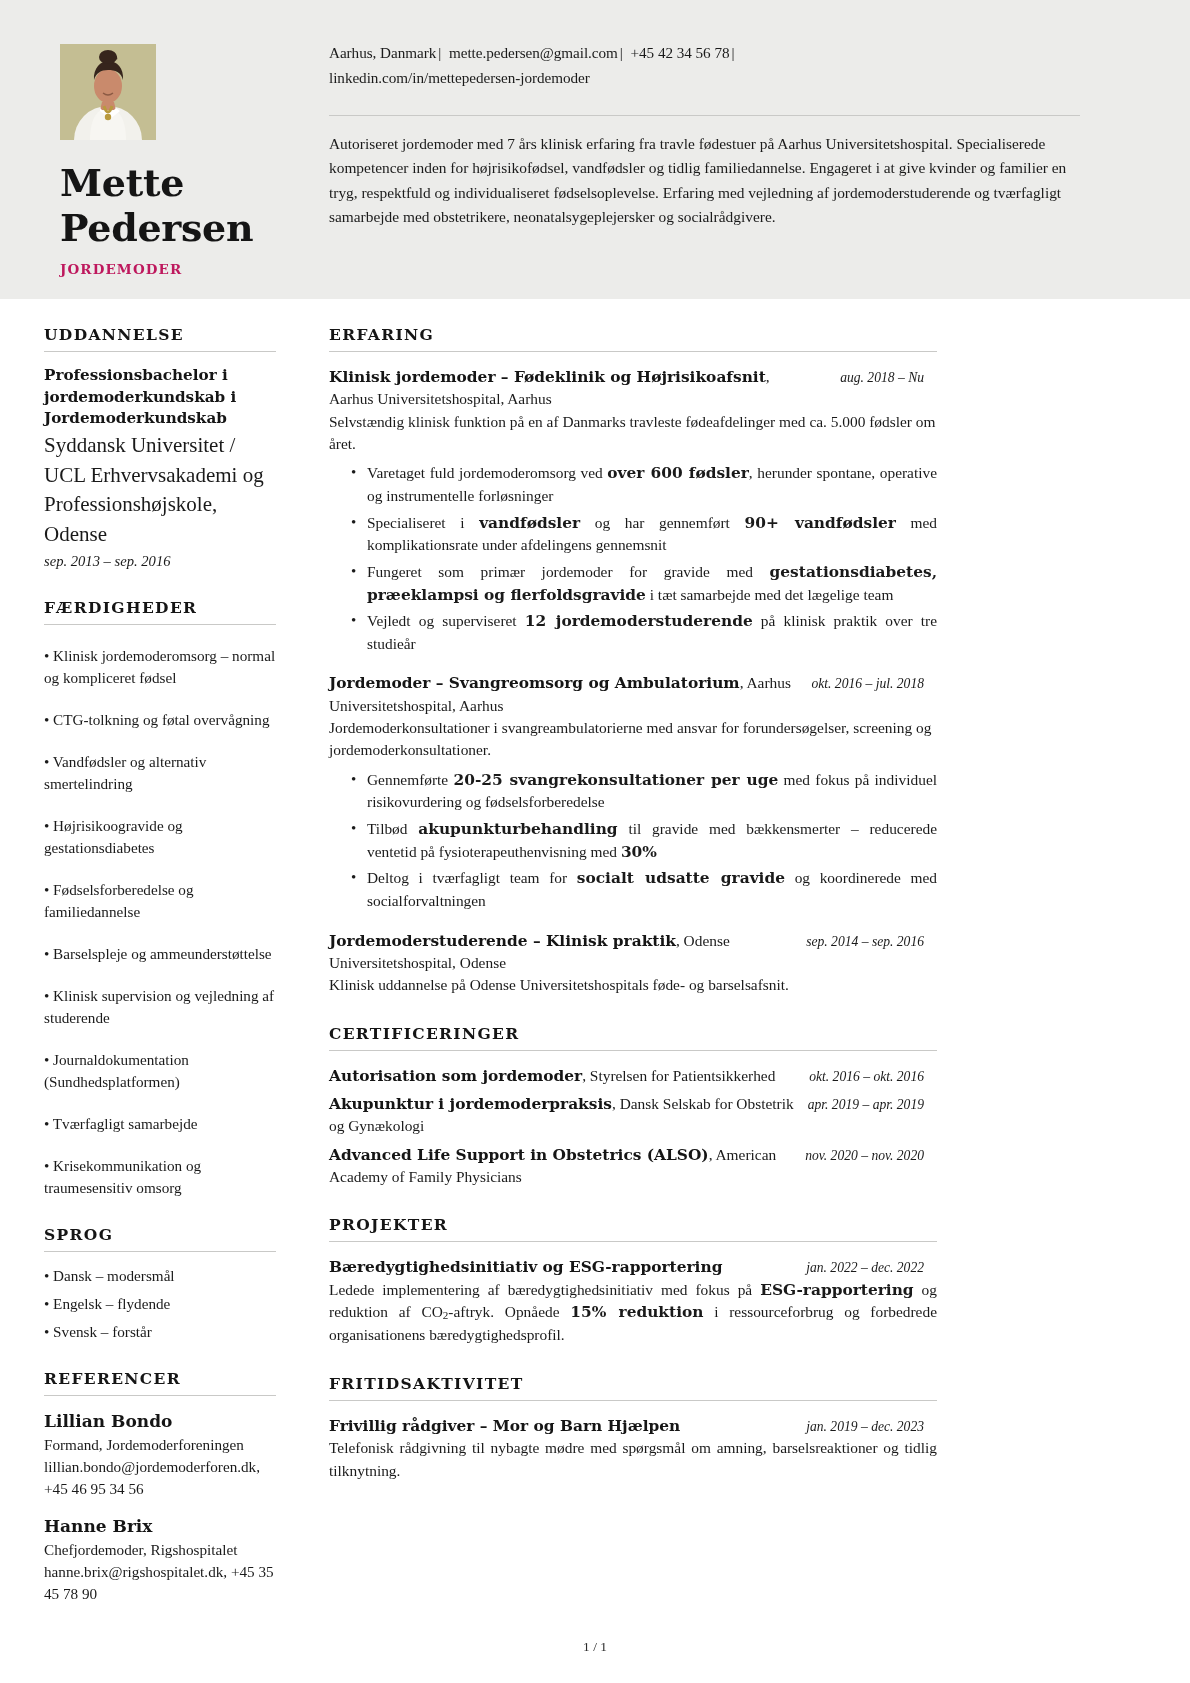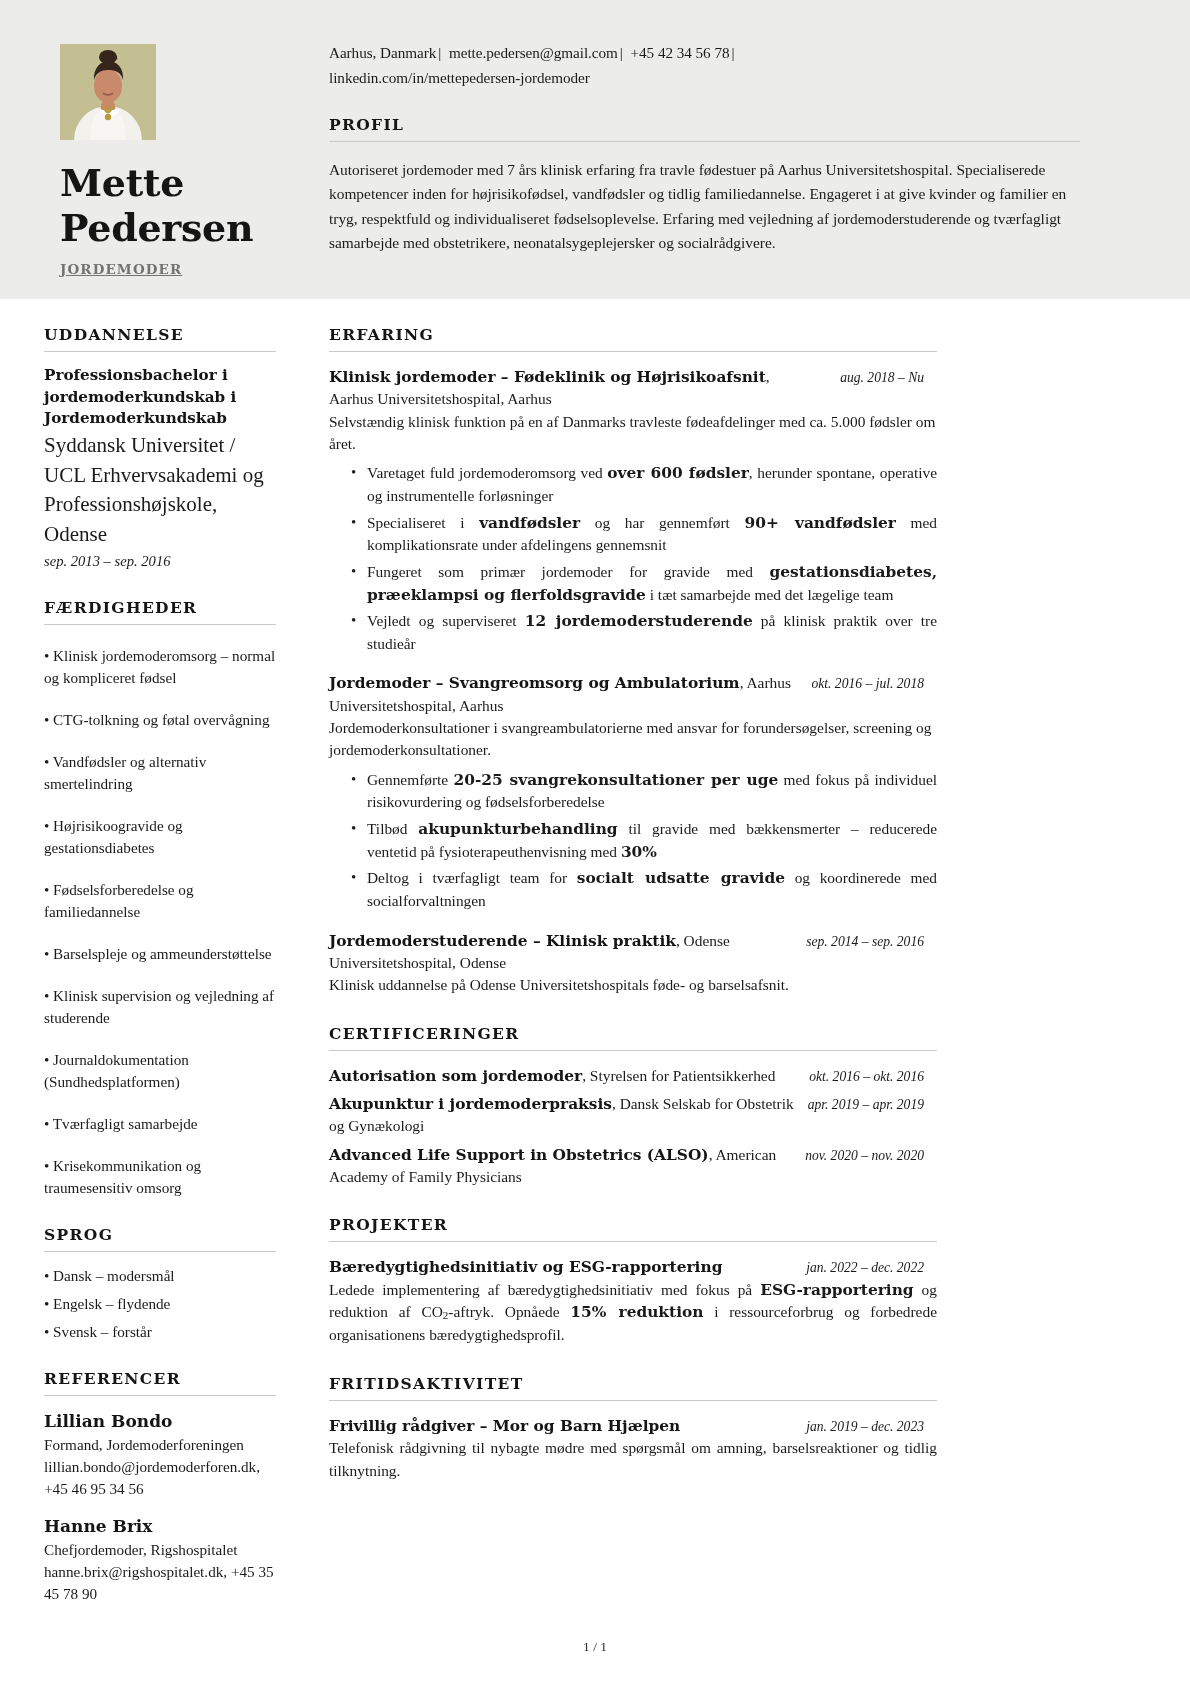--- a/index.html
+++ b/index.html
@@ -48,22 +48,21 @@
     letter-spacing: -0.3px;
     margin-top: 21px;
     color: #151515;
   }
   .job-title {
     font-family: "DejaVu Serif", "Liberation Serif", serif;
     font-weight: bold;
     font-size: 13.5px;
     letter-spacing: 1.1px;
     margin-top: 10px;
-    color: #737373;
-    text-decoration: underline;
+    color: #be185d;
   }
   .header-right {
     flex: 1;
     padding: 41px 110px 16px 9px;
   }
   .contact-line {
     font-size: 15.2px;
     line-height: 1.62;
     color: #1a1a1a;
     letter-spacing: -0.05px;
@@ -276,21 +275,20 @@
 
     <div class="header-right">
       <div class="contact-line">
         <span>Aarhus, Danmark</span><span class="contact-sep">|</span>
         <span>mette.pedersen@gmail.com</span><span class="contact-sep">|</span>
         <span>+45 42 34 56 78</span><span class="contact-sep">|</span><br>
         <span>linkedin.com/in/mettepedersen-jordemoder</span>
       </div>
 
       <div class="profil-wrap">
-        <div class="sect-title">PROFIL</div>
         <div class="rule"></div>
         <div class="profil-text">Autoriseret jordemoder med 7 års klinisk erfaring fra travle fødestuer på Aarhus Universitetshospital. Specialiserede kompetencer inden for højrisikofødsel, vandfødsler og tidlig familiedannelse. Engageret i at give kvinder og familier en tryg, respektfuld og individualiseret fødselsoplevelse. Erfaring med vejledning af jordemoderstuderende og tværfagligt samarbejde med obstetrikere, neonatalsygeplejersker og socialrådgivere.</div>
       </div>
     </div>
   </div>
 </div>
 
 <div class="columns">
 
   <div class="col-left">

